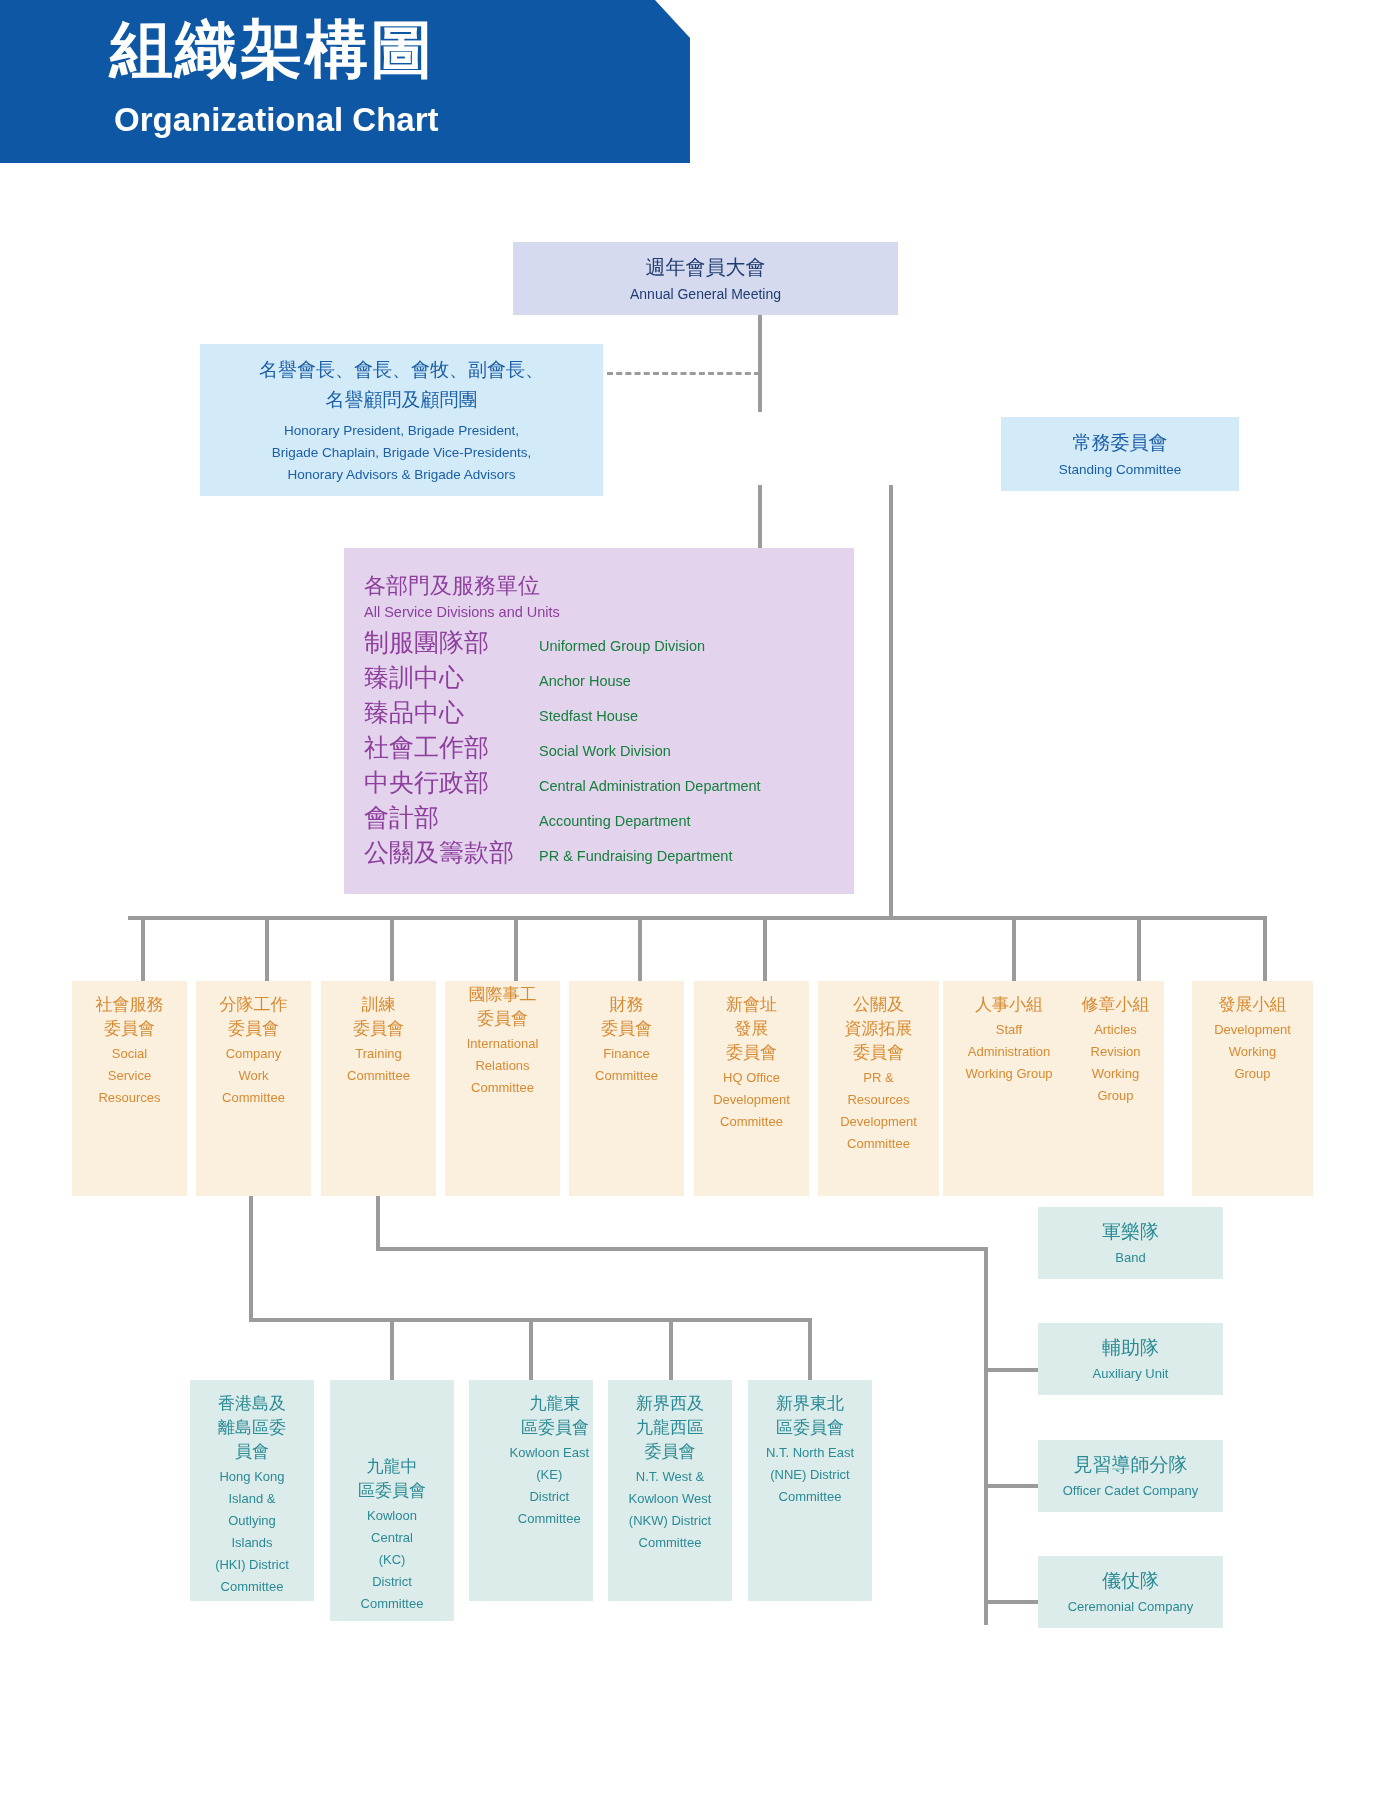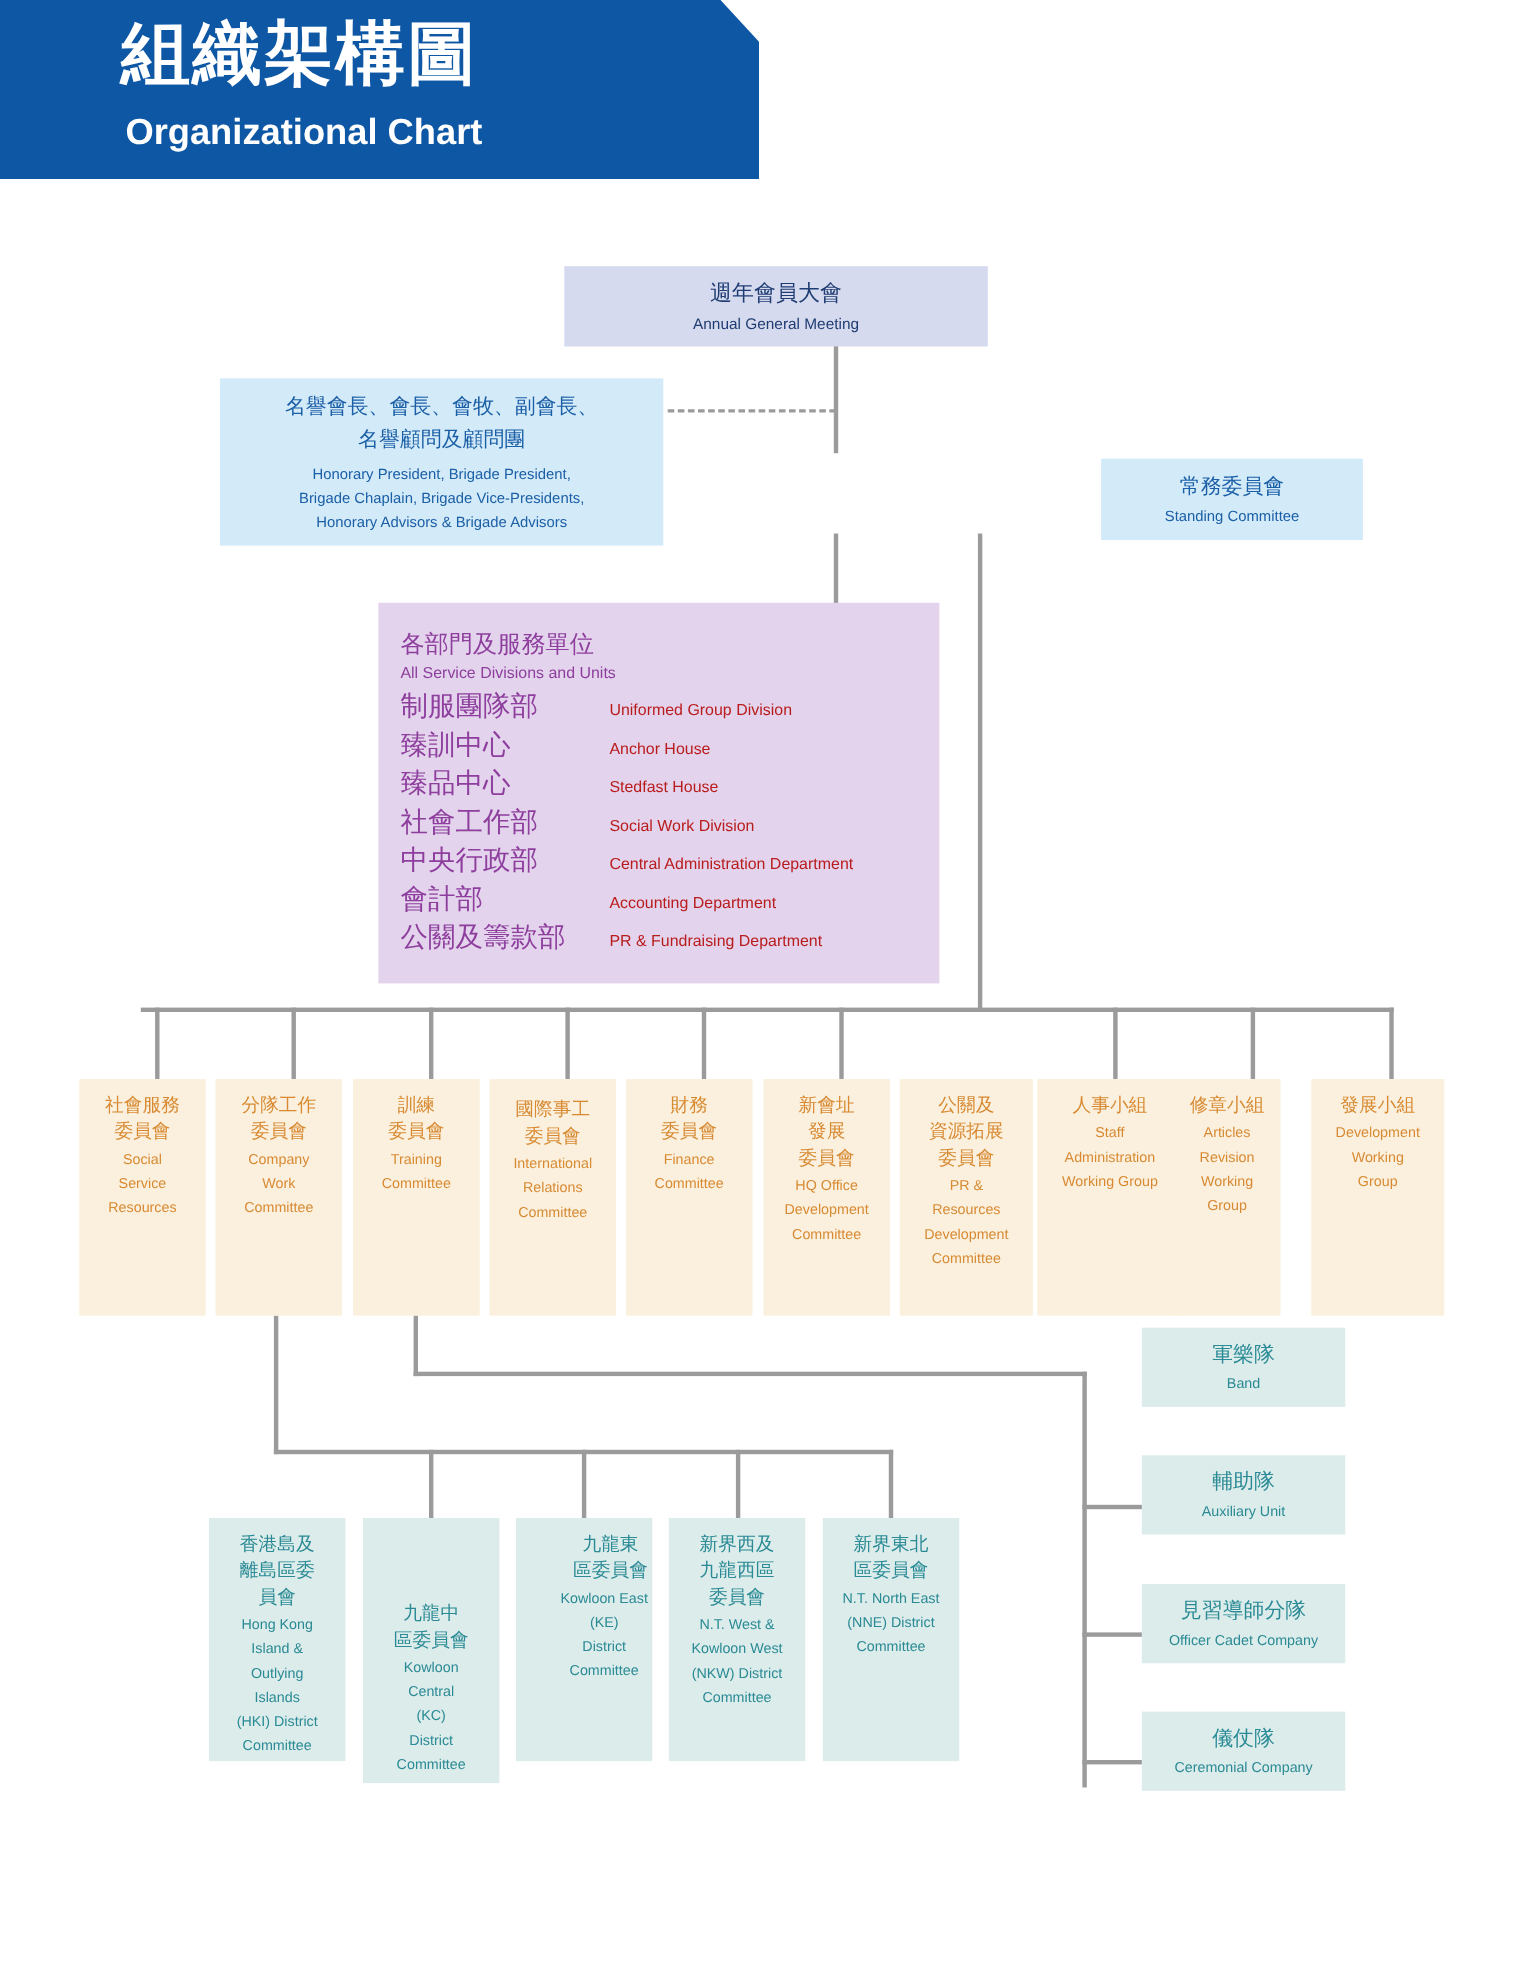--- a/index.html
+++ b/index.html
@@ -94,21 +94,21 @@
     padding: 22px 0 18px 20px;
   }
   .n-purple .title-cn {
     font-size: 22px; line-height: 31px; color: #8e3f9e;
   }
   .n-purple .title-en {
     font-size: 14.5px; line-height: 22px; color: #8e3f9e; margin-bottom: 4px;
   }
   .div-row { display: flex; align-items: baseline; }
   .div-row .dcn { width: 175px; font-size: 25px; line-height: 31px; color: #8e3f9e; }
-  .div-row .den { font-size: 14.5px; line-height: 31px; color: #b91c1c; margin-left: 15px; }
+  .div-row .den { font-size: 14.5px; line-height: 31px; color: #15803d; }
 
   
   .n-orange { background: #fbf0dd; }
   .n-orange .cn { font-size: 17px; line-height: 24px; color: #d88a33; }
   .n-orange .en { font-size: 13px; line-height: 22px; color: #d88a33; margin-top: 2px; }
 
   
   .n-teal { background: #dcecea; }
   .n-teal .cn { font-size: 17px; line-height: 24px; color: #2a8a95; }
   .n-teal .en { font-size: 13px; line-height: 22px; color: #2a8a95; margin-top: 2px; }
@@ -244,21 +244,21 @@
         <span class="en">Company
 Work
 Committee</span>
       </div>
       <div class="node n-orange" style="left: 321px; top: 981px; width: 115px; height: 215px; justify-content: flex-start; padding-top: 12px;">
         <span class="cn">訓練
 委員會</span>
         <span class="en">Training
 Committee</span>
       </div>
-      <div class="node n-orange" style="left: 445px; top: 981px; width: 115px; height: 215px; justify-content: flex-start; padding-top: 16px;">
+      <div class="node n-orange" style="left: 445px; top: 981px; width: 115px; height: 215px; justify-content: flex-start; padding-top: 2px;">
         <span class="cn">國際事工
 委員會</span>
         <span class="en">International
 Relations
 Committee</span>
       </div>
       <div class="node n-orange" style="left: 569px; top: 981px; width: 115px; height: 215px; justify-content: flex-start; padding-top: 12px;">
         <span class="cn">財務
 委員會</span>
         <span class="en">Finance

